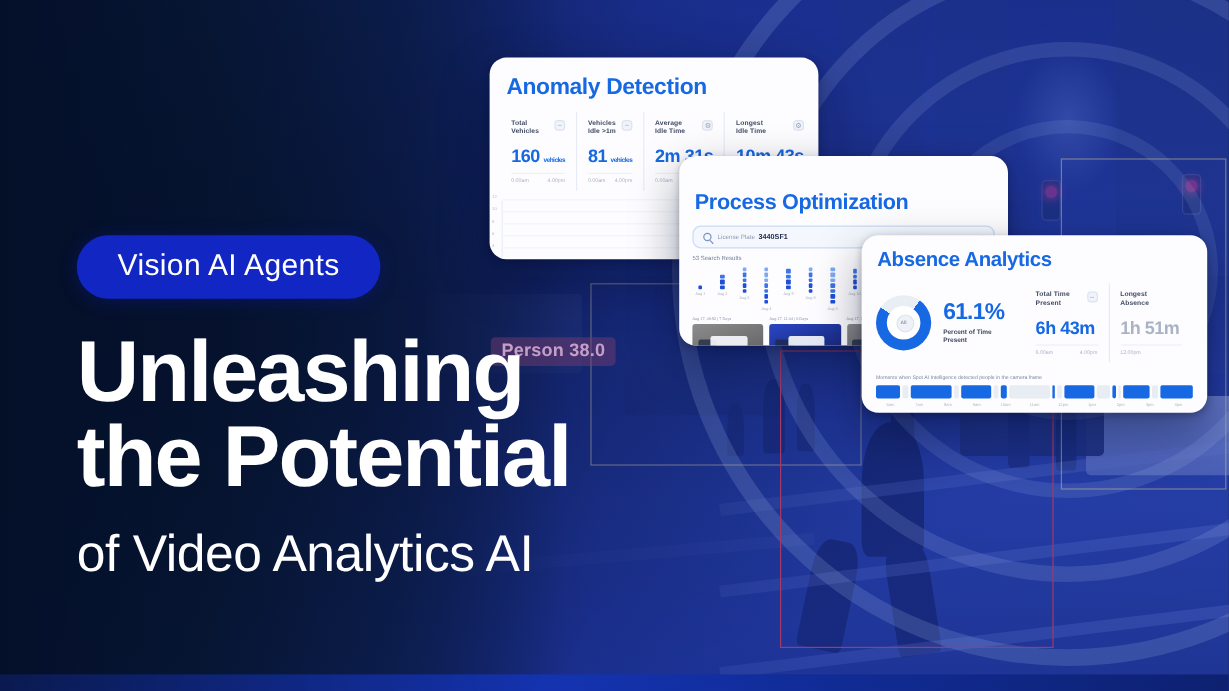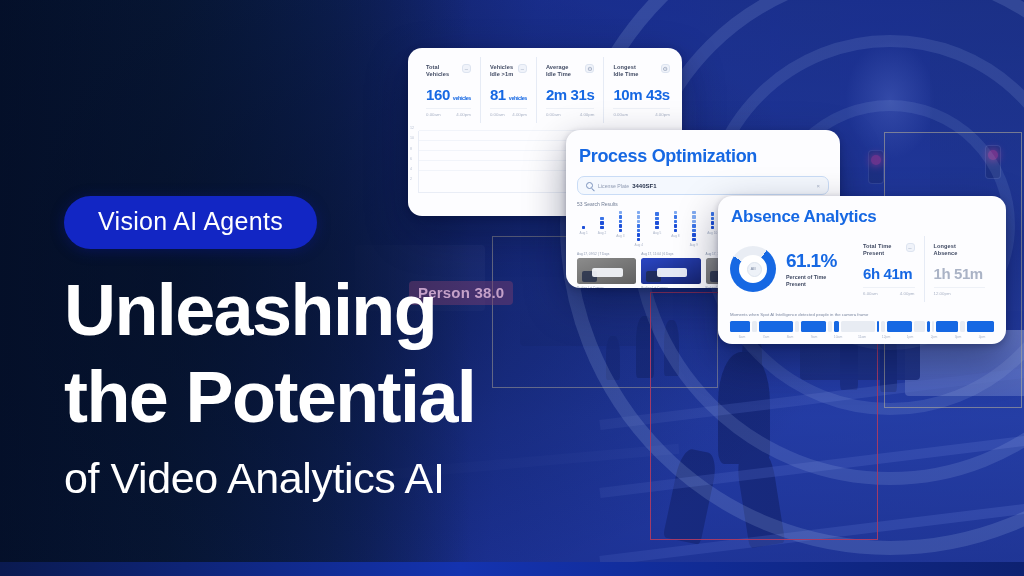--- a/index.html
+++ b/index.html
@@ -109,21 +109,21 @@
   .pill {
     display:inline-block; background:#1226c4; color:#fff;
     font-size:25px; font-weight:400; letter-spacing:.3px;
     padding:11px 34px 13px; border-radius:30px;
     box-shadow:0 2px 14px rgba(10,25,140,.45);
   }
   .headline {
     margin-top:26px; color:#fff; font-weight:700;
     font-size:72px; line-height:.98; letter-spacing:-1.6px;
   }
-  .headline .l2 { display:block;margin-top:16px; }
+  .headline .l2 { display:block; }
   .subline {
     margin-top:22px; color:#fff; font-weight:400;
     font-size:43px; letter-spacing:-.4px;
   }
 
   
   .card {
     position:absolute; background:#fdfdff; border-radius:14px;
     box-shadow:0 16px 40px rgba(2,10,40,.40), 0 2px 6px rgba(2,10,40,.25);
     overflow:hidden;
@@ -315,20 +315,21 @@
   <div class="hero">
     <div class="pill">Vision AI Agents</div>
     <div class="headline">
       <span>Unleashing</span>
       <span class="l2">the Potential</span>
     </div>
     <div class="subline">of Video Analytics AI</div>
   </div>
 
   <div class="card" style="left:408px;top:48px;width:274px;height:168px;">
+    <div class="card-title" style="font-size:19px;padding:14px 14px 0;">Anomaly Detection</div>
 
     <div class="statgrid" style="margin:9px 9px 0;">
       <div class="stat">
         <div class="stat-head">
           <div class="stat-label" style="white-space:pre-line;">Total
 Vehicles</div>
           <div class="stat-ico">–</div>
         </div>
         <div class="stat-val">
           <span>160</span><span class="unit">vehicles</span>
@@ -454,21 +455,21 @@
           <div class="bar">
             <u style="height: 55%;"></u>
             <i style="height: 55%;"></i>
           </div>
         </div>
 
     </div>
   </div>
 
   <div class="card" style="left:566px;top:130px;width:274px;height:158px;">
-    <div class="card-title" style="font-size:18px;padding:16px 13px 0;">Process Optimization</div>
+    <div class="card-title" style="font-size:18px;padding:28px 13px 0;">Process Optimization</div>
 
     <div class="searchbar">
       <span class="mag"></span>
       <span class="sbtxt">
         <span>License Plate</span><b>3440SF1</b>
       </span>
       <span class="sbx">×</span>
     </div>
 
     <div class="results">53 Search Results</div>
@@ -650,21 +651,21 @@
         <div class="pctlab" style="white-space:pre-line;">Percent of Time
 Present</div>
       </div>
       <div class="statgrid" style="flex:1;">
         <div class="stat">
           <div class="stat-head">
             <div class="stat-label" style="white-space:pre-line;">Total Time
 Present</div>
             <div class="stat-ico">–</div>
           </div>
-          <div class="stat-val">6h 41m</div>
+          <div class="stat-val">6h 43m</div>
           <div class="stat-foot">
             <span>6.00am</span>
             <span>4.00pm</span>
           </div>
         </div>
         <div class="stat">
           <div class="stat-head">
             <div class="stat-label" style="white-space:pre-line;">Longest
 Absence</div>
 

